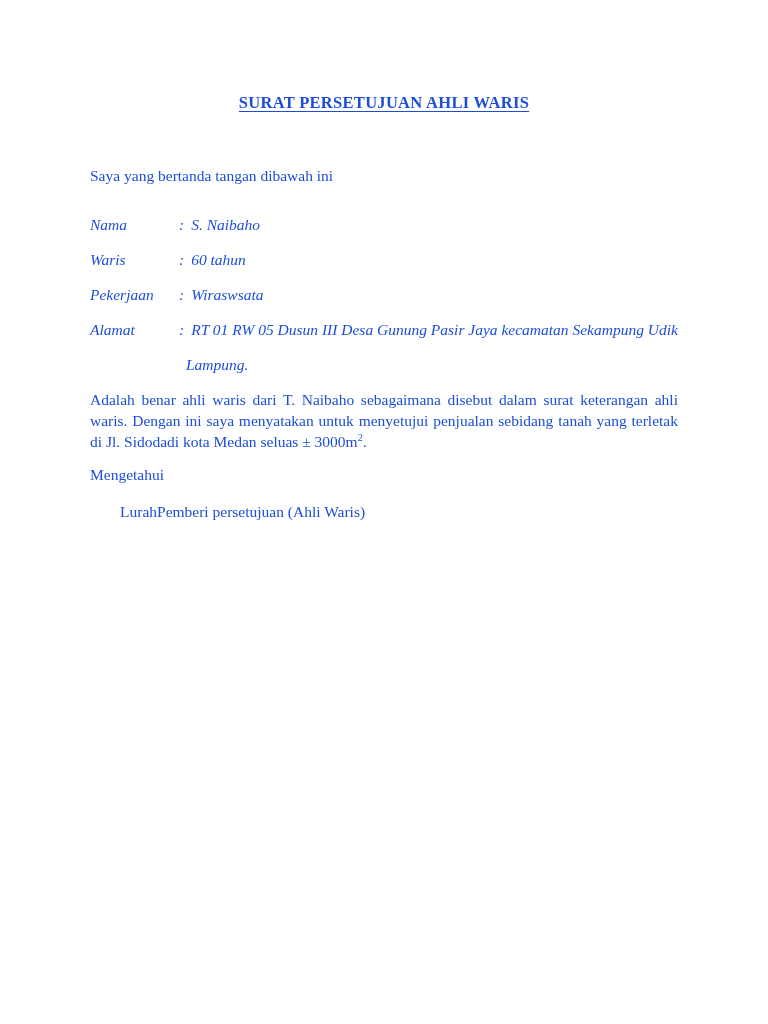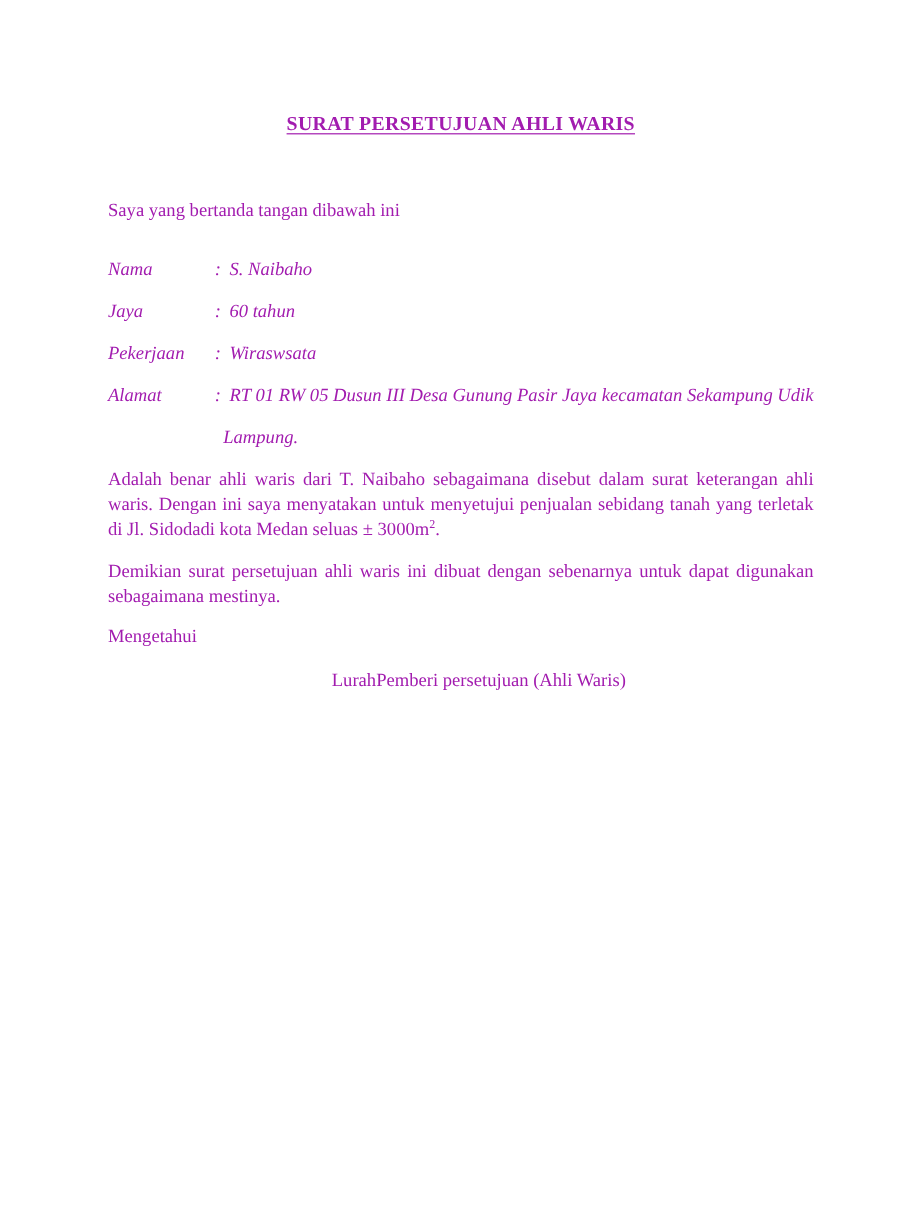--- a/index.html
+++ b/index.html
@@ -6,21 +6,21 @@
     margin: 0;
     padding: 0;
     background: #ffffff;
   }
   .page {
     position: relative;
     width: 768px;
     height: 752px;
     background: #ffffff;
     font-family: "Liberation Serif", "DejaVu Serif", serif;
-    color: #a21caf;
+    color: #1d4ed8;
     font-size: 15.5px;
     overflow: hidden;
   }
   .content {
     padding: 0 90px;
   }
   .doc-title {
     margin-top: 93px;
     text-align: center;
     font-weight: bold;
@@ -73,21 +73,21 @@
     text-align: right;
     line-height: 21px;
   }
   .acknowledge {
     margin-top: 12px;
     line-height: 21px;
   }
   .roles-row {
     margin-top: 16px;
     display: flex;
-    justify-content: center;
+    justify-content: flex-start;
     line-height: 21px;
   }
   .role-left { margin-left: 30px; }
   .names-row {
     margin-top: 111px;
     display: flex;
     justify-content: space-between;
     line-height: 21px;
   }
   .name-left { margin-left: 17px; }
@@ -105,38 +105,37 @@
 
     <div class="opening-line">Saya yang bertanda tangan dibawah ini</div>
 
     <div class="fields">
 
       <div class="field-row">
         <span class="field-label">Nama</span><span class="field-colon">:</span><span class="field-value">S. Naibaho</span>
       </div>
 
       <div class="field-row">
-        <span class="field-label">Jaya</span><span class="field-colon">:</span><span class="field-value">60 tahun</span>
+        <span class="field-label">Waris</span><span class="field-colon">:</span><span class="field-value">60 tahun</span>
       </div>
 
       <div class="field-row">
         <span class="field-label">Pekerjaan</span><span class="field-colon">:</span><span class="field-value">Wiraswsata</span>
       </div>
 
       <div class="field-row">
         <span class="field-label">Alamat</span><span class="field-colon">:</span><span class="field-value">RT 01 RW 05 Dusun III Desa Gunung Pasir Jaya kecamatan Sekampung Udik</span>
       </div>
 
       <div class="field-continuation">Lampung.</div>
 
     </div>
 
     <p class="body-paragraph para-1"><span>Adalah benar ahli waris dari T. Naibaho sebagaimana disebut dalam surat keterangan ahli waris. Dengan ini saya menyatakan untuk menyetujui  penjualan sebidang tanah yang terletak di Jl. Sidodadi kota Medan seluas ± 3000m</span><sup class="sq">2</sup><span>.</span></p>
 
-    <p class="body-paragraph para-2">Demikian surat persetujuan ahli waris ini dibuat dengan sebenarnya untuk dapat digunakan sebagaimana mestinya.</p>
 
 
     <div class="acknowledge">Mengetahui</div>
 
     <div class="roles-row">
       <span class="role-left">Lurah</span>
       <span class="role-right">Pemberi persetujuan (Ahli Waris)</span>
     </div>
 
 

